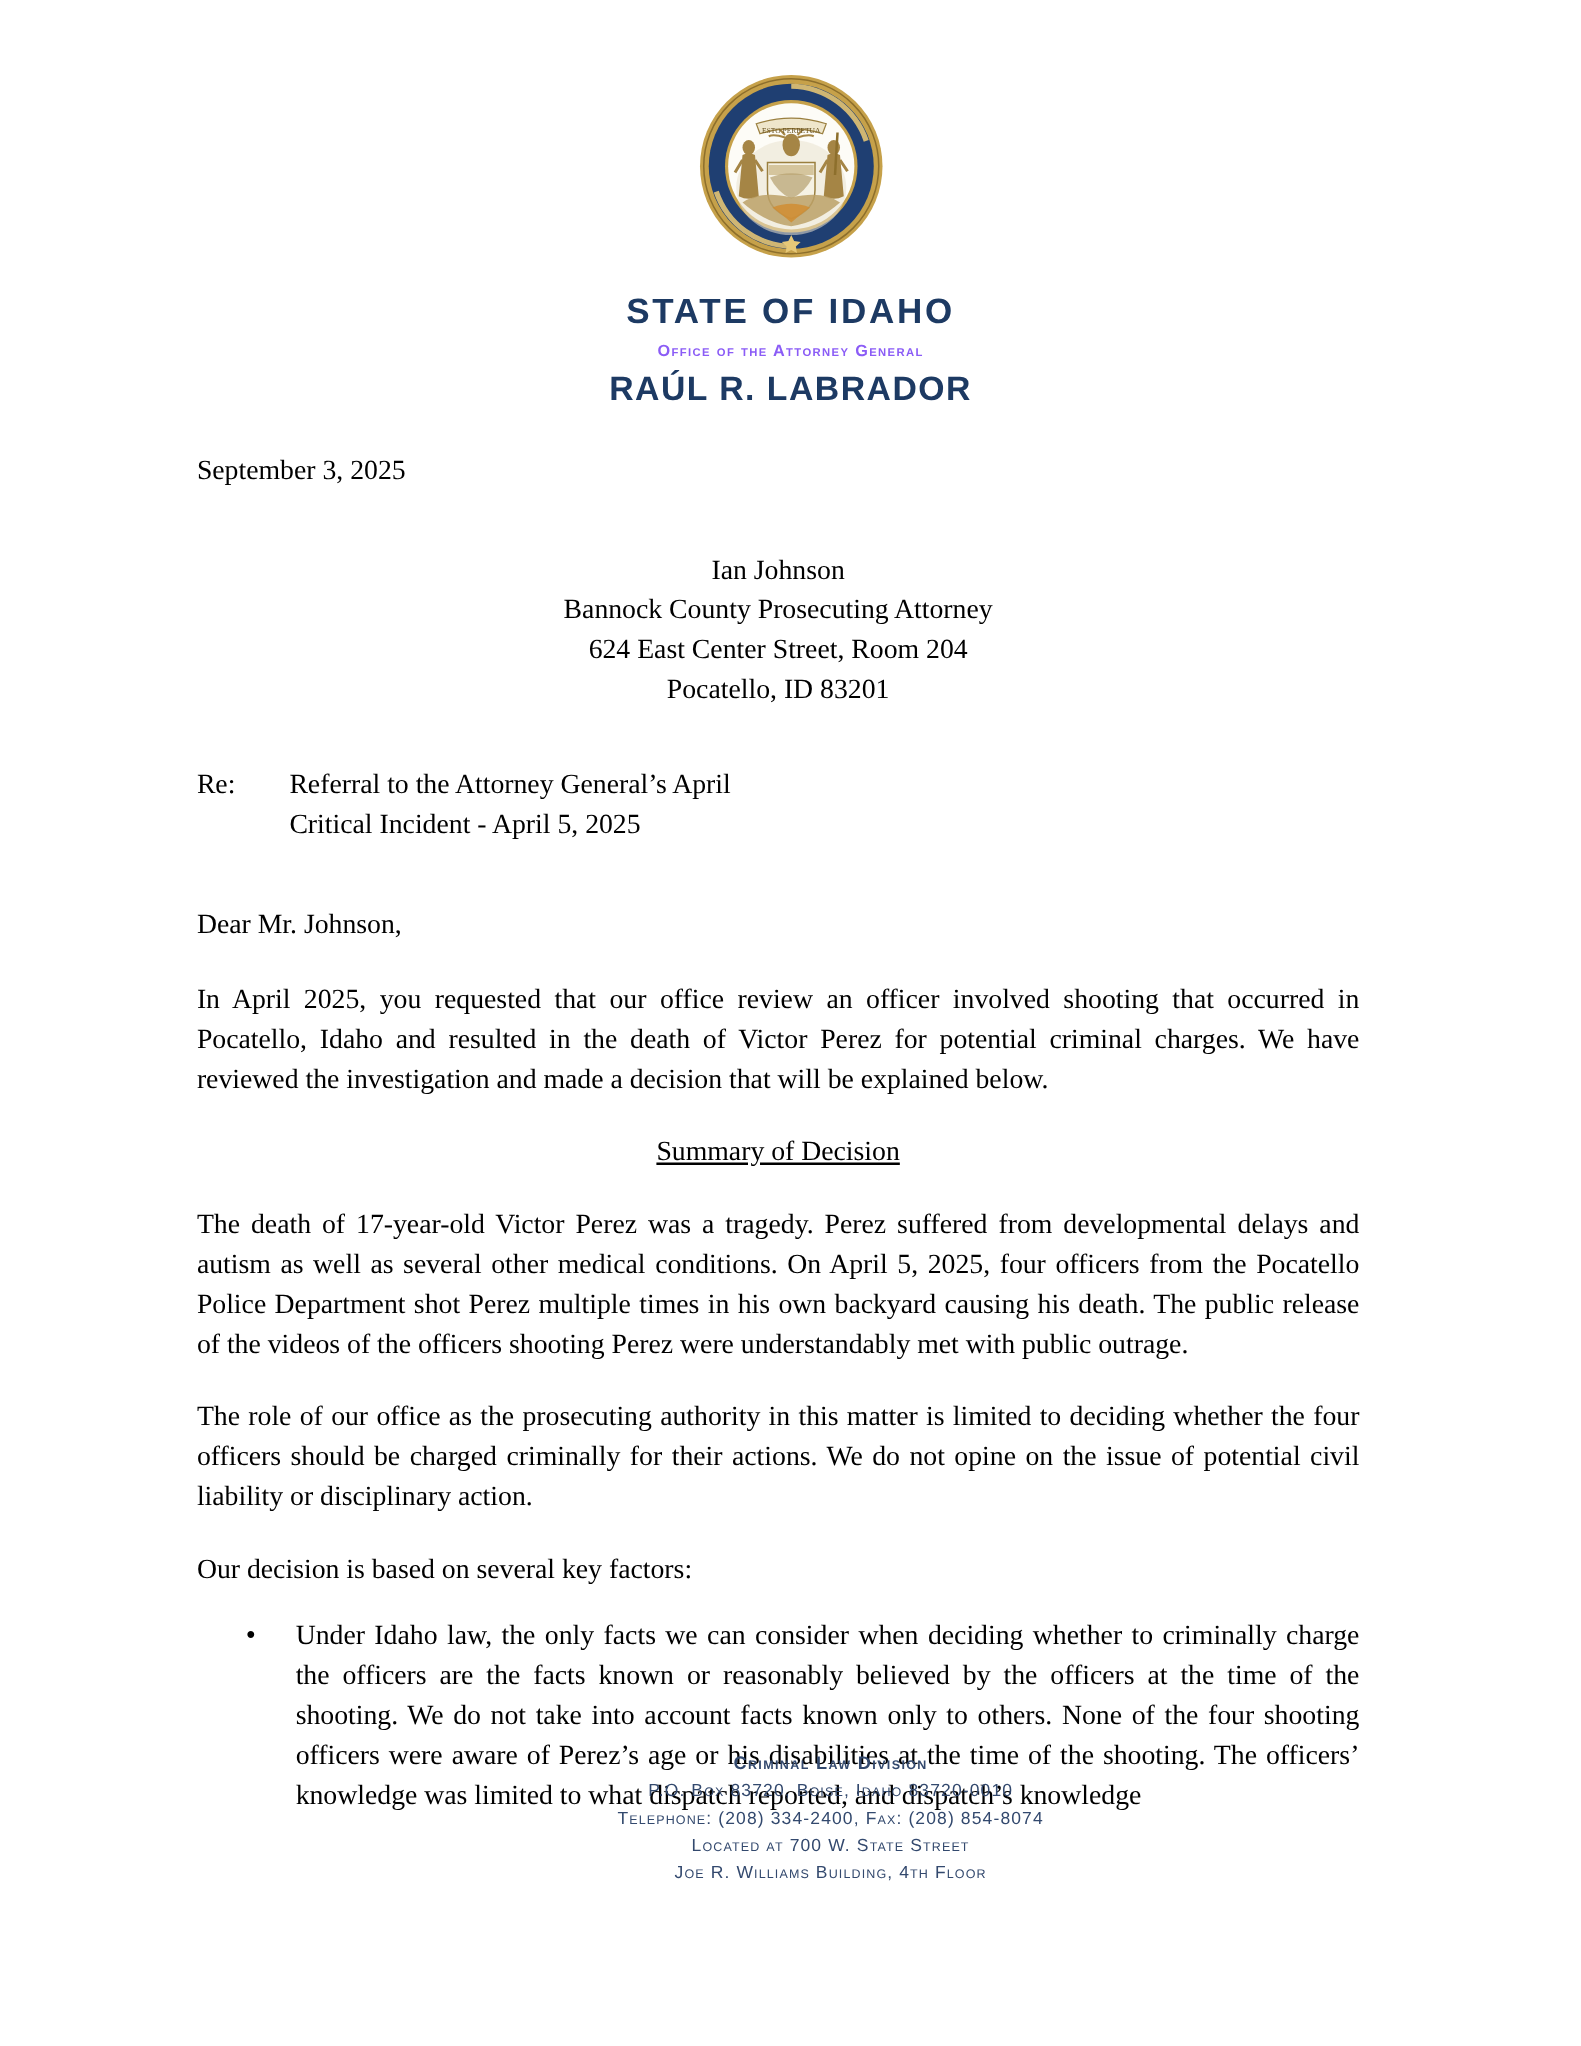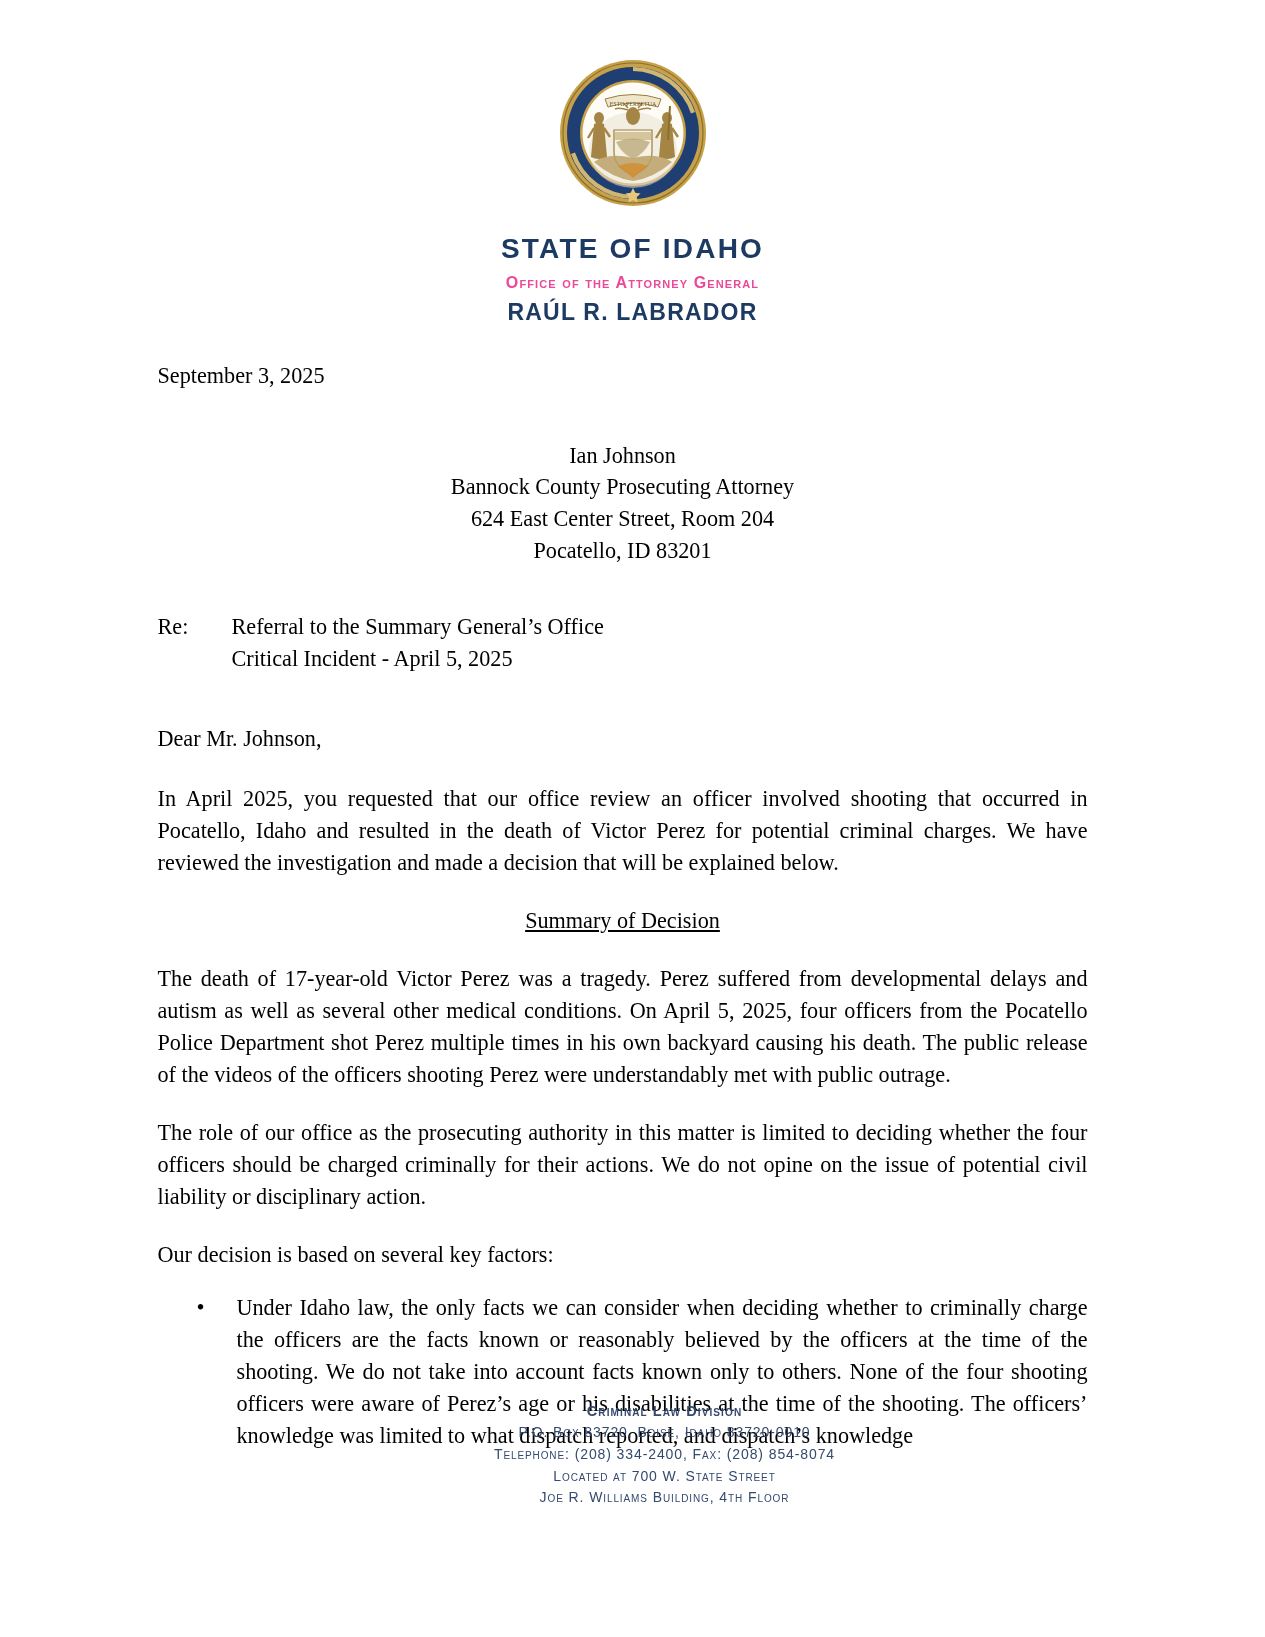--- a/index.html
+++ b/index.html
@@ -38,31 +38,31 @@
     font-weight: bold;
     font-size: 28px;
     letter-spacing: 2.2px;
     color: #1d3a63;
     line-height: 1.1;
   }
   .lh-office {
     margin-top: 9px;
     font-family: "Liberation Sans", "DejaVu Sans", sans-serif;
     font-weight: bold;
-    font-size: 16px;
+    font-size: 13px;
     letter-spacing: 1.1px;
-    color: #ec4899;
+    color: #8b5cf6;
     line-height: 1.1;
     font-variant: small-caps;
   }
   .lh-name {
     margin-top: 9px;
     font-family: "Liberation Sans", "DejaVu Sans", sans-serif;
     font-weight: bold;
-    font-size: 23px;
+    font-size: 27px;
     letter-spacing: 1.2px;
     color: #1d3a63;
     line-height: 1.1;
   }
 
   
   .body-area {
     position: absolute;
     left: 152px;
     top: 360px;
@@ -227,21 +227,21 @@
     <div class="addr-block">
       <div class="addr-line">Ian Johnson</div>
       <div class="addr-line">Bannock County Prosecuting Attorney</div>
       <div class="addr-line">624 East Center Street, Room 204</div>
       <div class="addr-line">Pocatello, ID 83201</div>
     </div>
 
     <div class="re-block">
       <div class="re-row">
         <div class="re-label">Re:</div>
-        <div class="re-text">Referral to the Summary General’s Office</div>
+        <div class="re-text">Referral to the Attorney General’s April</div>
       </div>
       <div class="re-row">
         <div class="re-label"></div>
         <div class="re-text">Critical Incident - April 5, 2025</div>
       </div>
     </div>
 
     <div class="salutation">Dear Mr. Johnson,</div>
 
     <p class="para">In April 2025, you requested that our office review an officer involved shooting that occurred in Pocatello, Idaho and resulted in the death of Victor Perez for potential criminal charges. We have reviewed the investigation and made a decision that will be explained below.</p>

